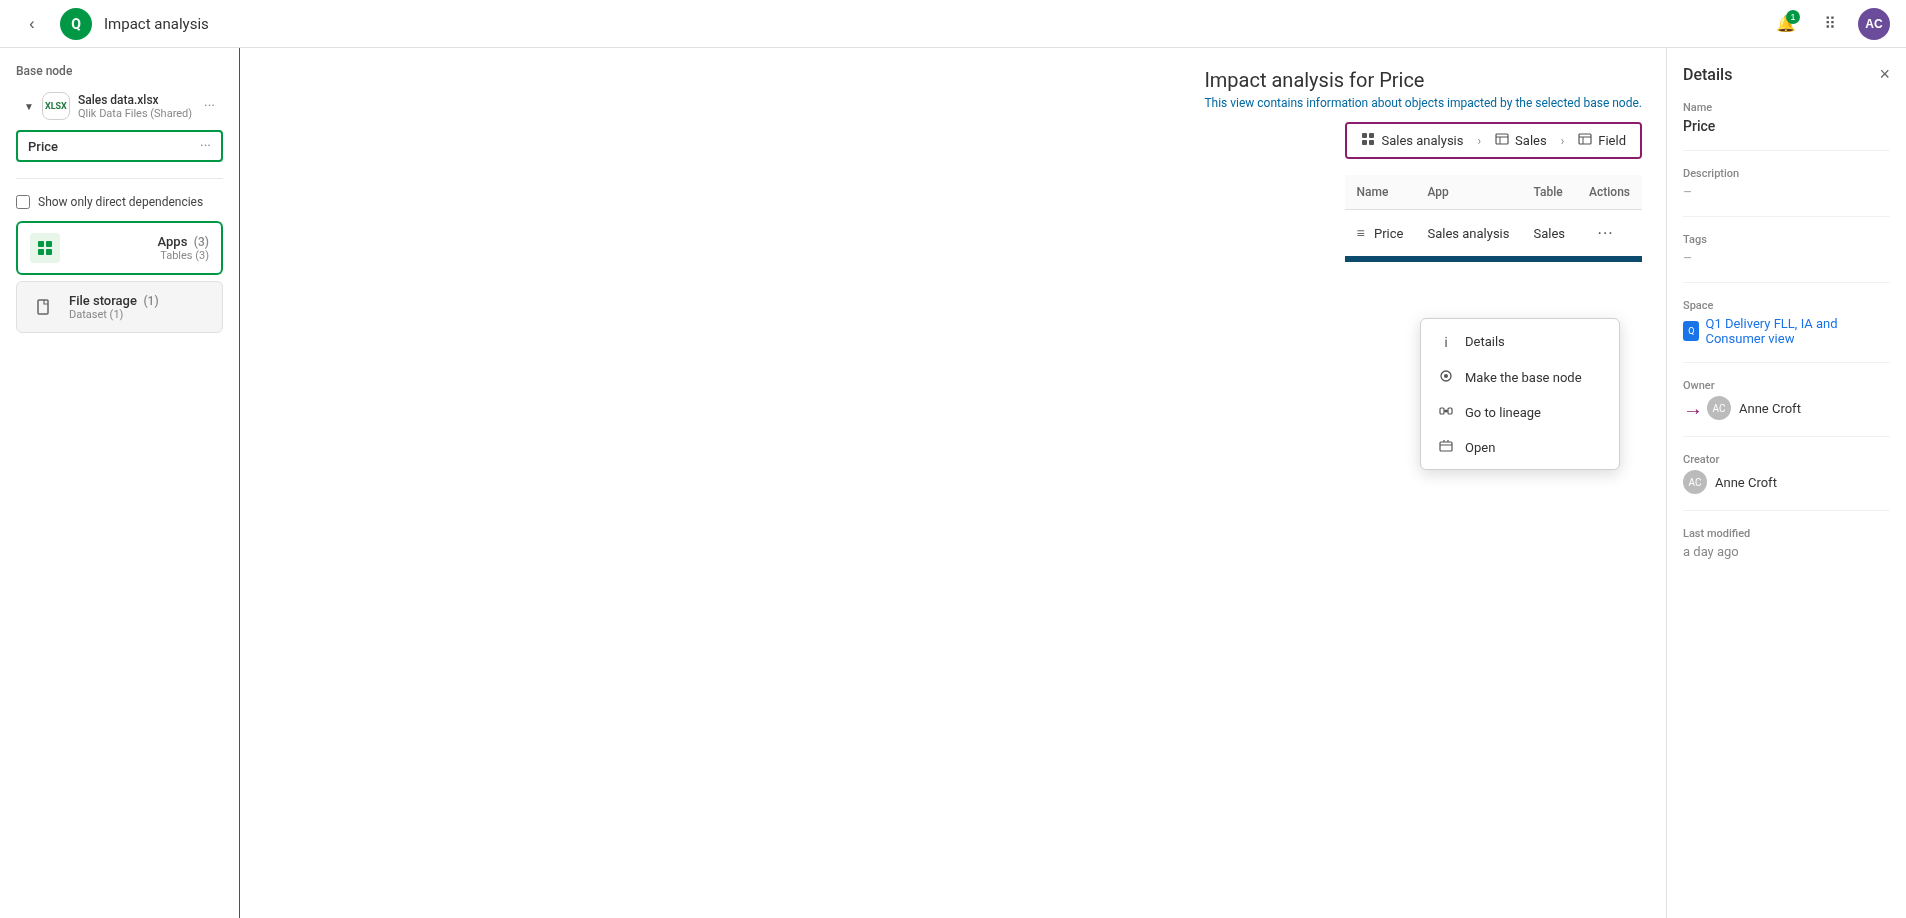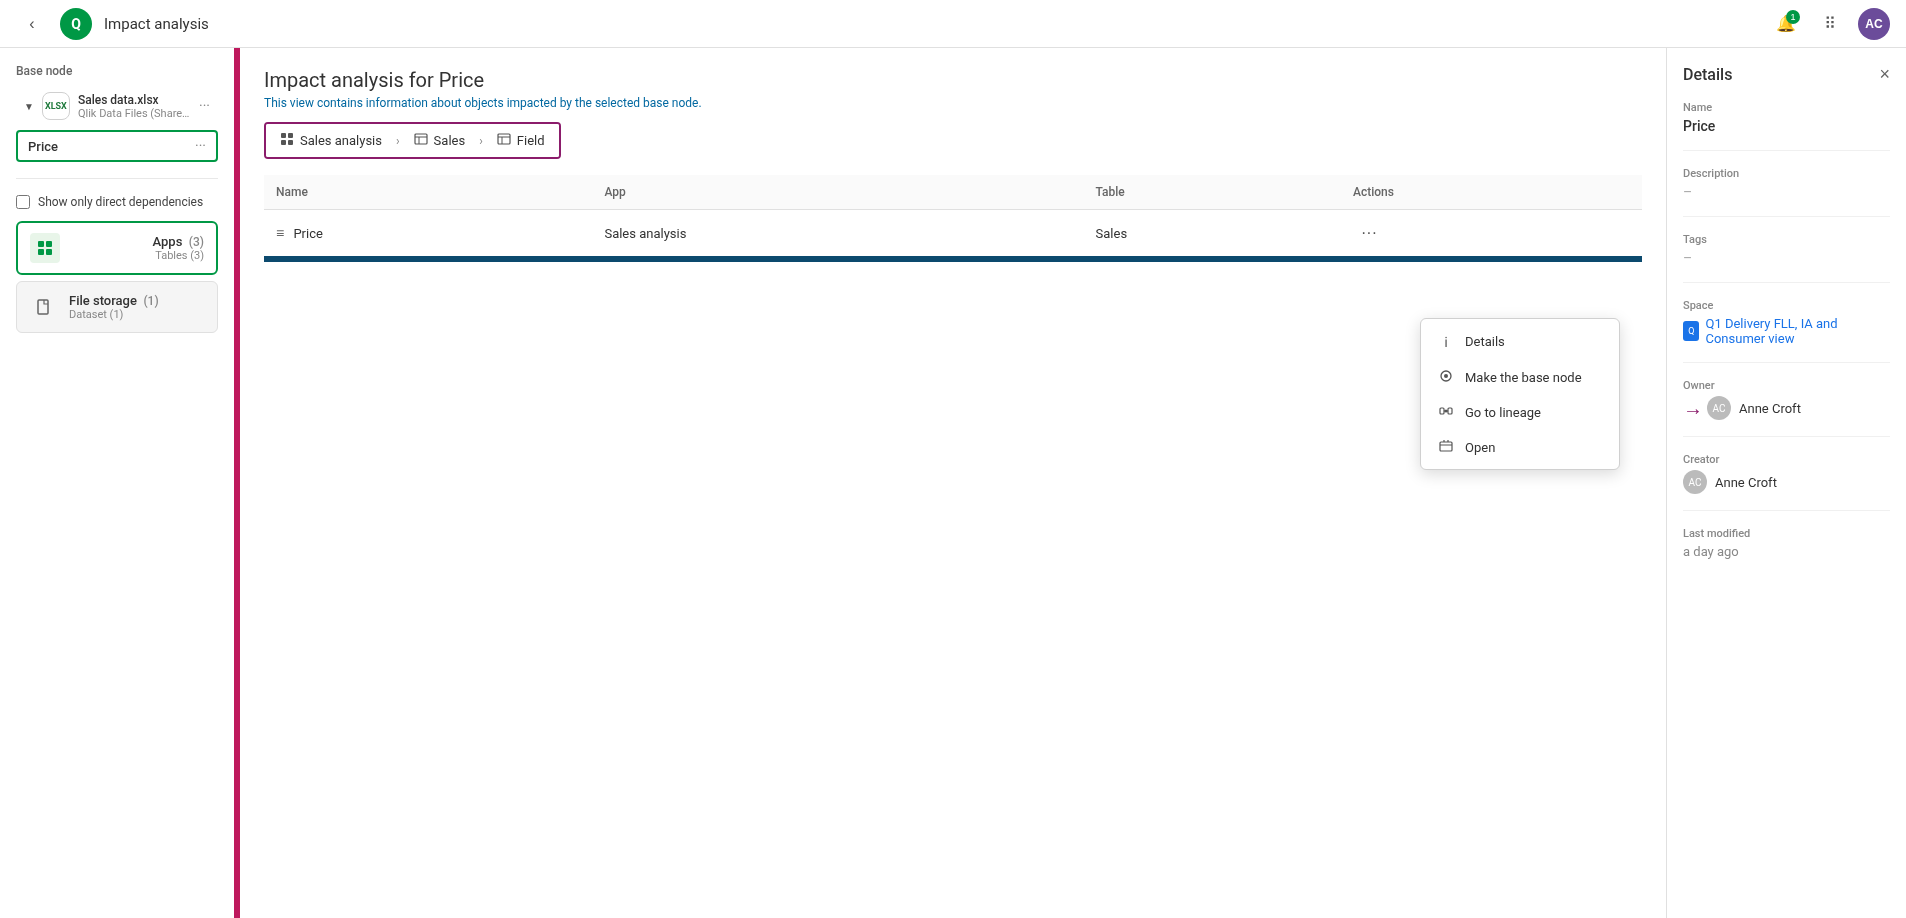--- a/index.html
+++ b/index.html
@@ -33,21 +33,21 @@
     .avatar-btn {
       width: 32px; height: 32px; background: #6b4c9a; border-radius: 50%;
       border: none; cursor: pointer; color: #fff; font-size: 12px; font-weight: 600;
     }
 
     
     .layout { display: flex; height: calc(918px - 48px); }
 
     
     .left-sidebar {
-      width: 240px; background: #fff; border-right: 6px solid #be185d;
+      width: 240px; background: #fff; border-right: 1px solid #be185d;
       padding: 16px; flex-shrink: 0; overflow-y: auto;
     }
     .sidebar-section-title { font-size: 12px; color: #666; margin-bottom: 8px; font-weight: 500; }
     .file-item { display: flex; align-items: center; gap: 8px; padding: 6px 8px; border-radius: 4px; margin-bottom: 4px; }
     .file-expand { color: #555; cursor: pointer; font-size: 10px; }
     .file-icon {
       width: 28px; height: 28px; background: #fff; border: 1px solid #d0d0d0;
       border-radius: 8px; display: flex; align-items: center; justify-content: center;
       font-size: 9px; font-weight: bold; color: #1f7a3c; flex-shrink: 0;
     }
@@ -238,21 +238,21 @@
             <path d="M8 1v4h4" stroke="#666" stroke-width="1.2"></path>
           </svg>
       </div>
       <div class="nav-info">
         <div class="nav-title">File storage &nbsp;<span style="color:#888;font-size:12px;">(1)</span></div>
         <div class="nav-sub">Dataset (1)</div>
       </div>
     </div>
   </div>
 
-  <div class="main-content" style="position:relative;">
+  <div class="main-content" style="position:relative;align-items:flex-end;">
 
     <div class="main-header">
       <div class="main-title">Impact analysis for Price</div>
       <div class="main-subtitle">This view contains information about objects impacted by the selected base node.</div>
     </div>
 
     <div class="breadcrumb">
       <div class="breadcrumb-item">
         <span class="bc-icon">
           <svg width="14" height="14" viewBox="0 0 14 14" fill="none">

